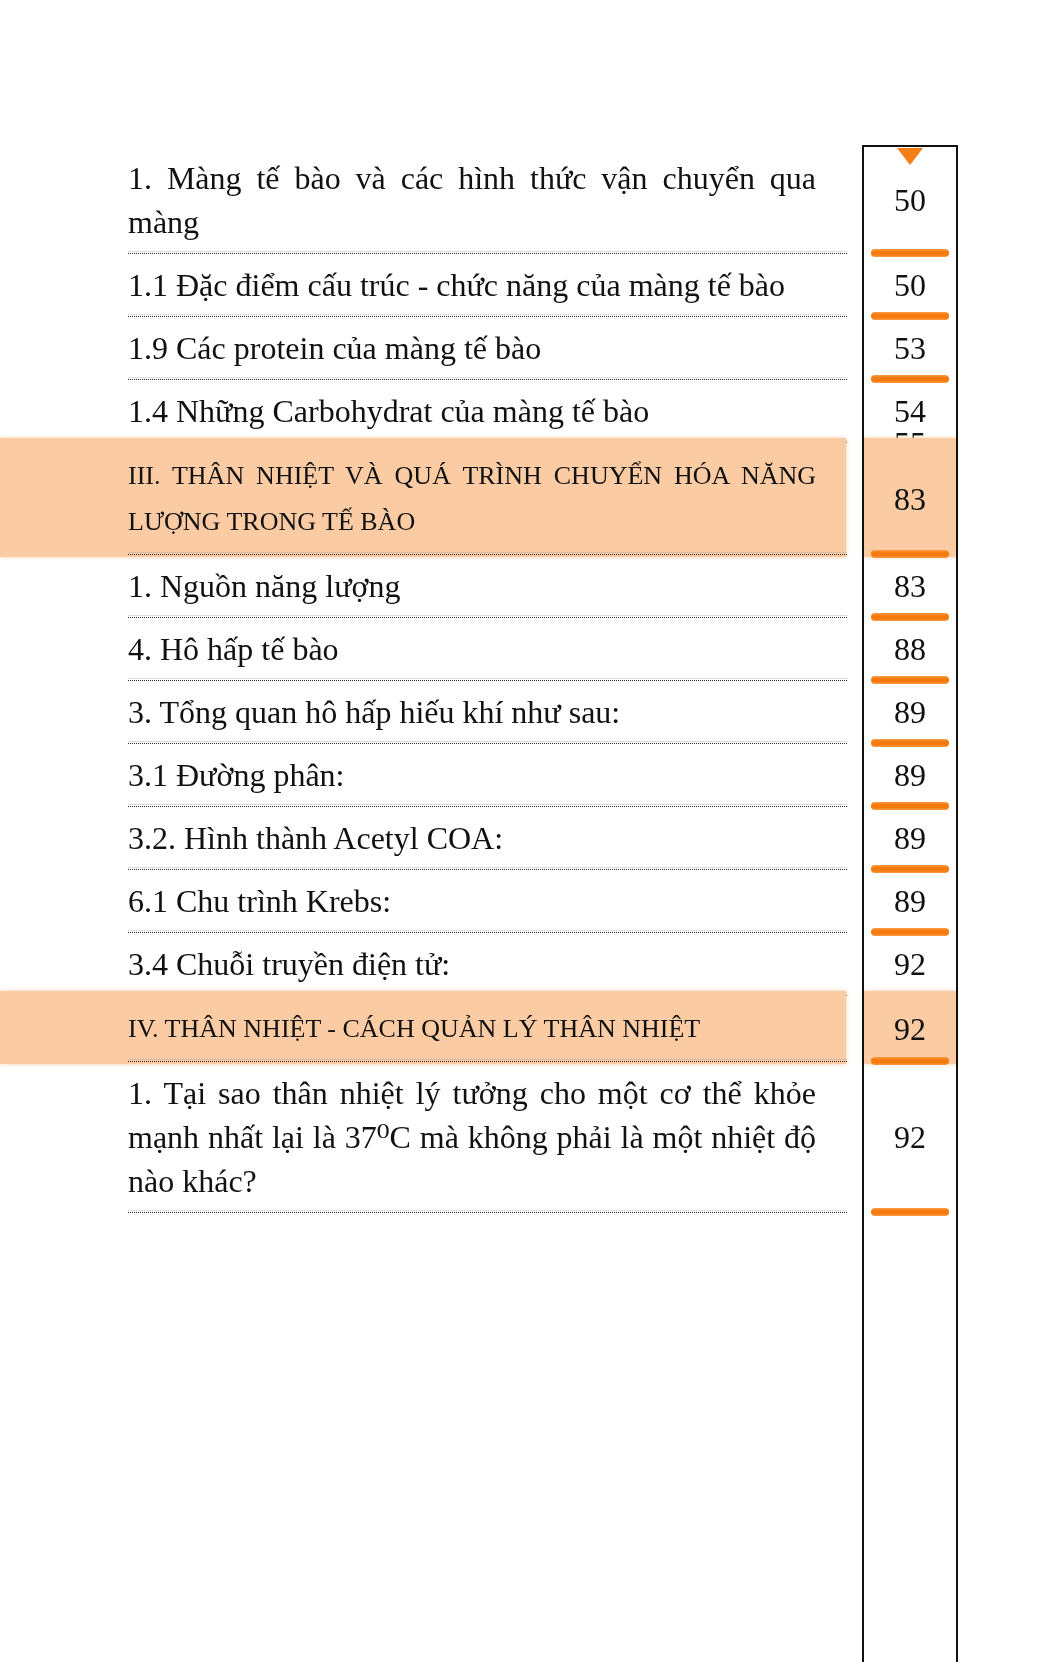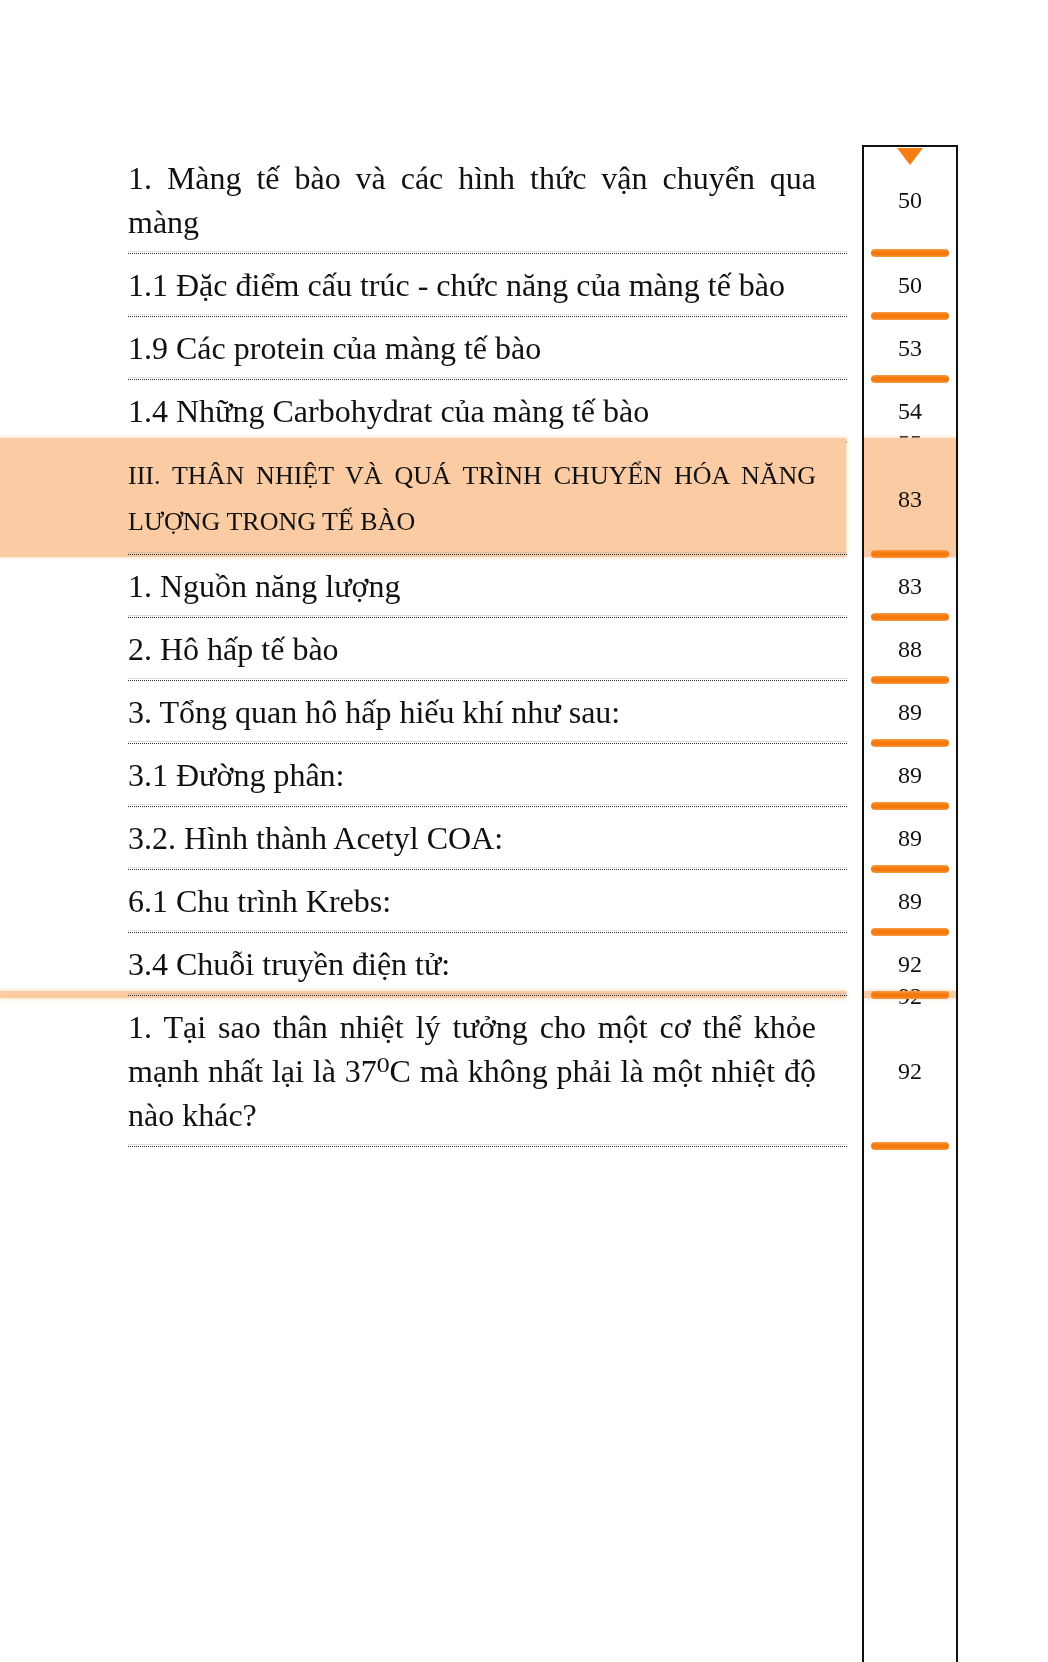--- a/index.html
+++ b/index.html
@@ -57,21 +57,21 @@
   .page {
     position: absolute;
     z-index: 2;
     left: 863px;
     top: 0;
     bottom: 0;
     width: 94px;
     display: flex;
     align-items: center;
     justify-content: center;
-    font-size: 24px;
+    font-size: 32px;
   }
   .sep {
     position: absolute;
     z-index: 3;
     left: 0;
     right: 0;
     bottom: 0;
     height: 0;
   }
   .sep .dots {
@@ -174,21 +174,21 @@
     <div class="title">1. Nguồn năng lượng</div>
     <div class="page">83</div>
     <div class="sep">
       <span class="dots"></span>
       <span class="bar"></span>
     </div>
   </div>
 
   <div class="row">
 
-    <div class="title">2. Hô hấp tế bào</div>
+    <div class="title">4. Hô hấp tế bào</div>
     <div class="page">88</div>
     <div class="sep">
       <span class="dots"></span>
       <span class="bar"></span>
     </div>
   </div>
 
   <div class="row">
 
     <div class="title">3. Tổng quan hô hấp hiếu khí như sau:</div>
@@ -235,20 +235,21 @@
     <div class="page">92</div>
     <div class="sep">
       <span class="dots"></span>
       <span class="bar"></span>
     </div>
   </div>
 
   <div class="row highlight">
     <div class="hl-left"></div>
     <div class="hl-num"></div>
+    <div class="title">IV. THÂN NHIỆT - CÁCH QUẢN LÝ THÂN NHIỆT</div>
     <div class="page">92</div>
     <div class="sep">
       <span class="dots"></span>
       <span class="bar"></span>
     </div>
   </div>
 
   <div class="row">
 
     <div class="title">1. Tại sao thân nhiệt lý tưởng cho một cơ thể khỏe mạnh nhất lại là 37⁰C mà không phải là một nhiệt độ nào khác?</div>

